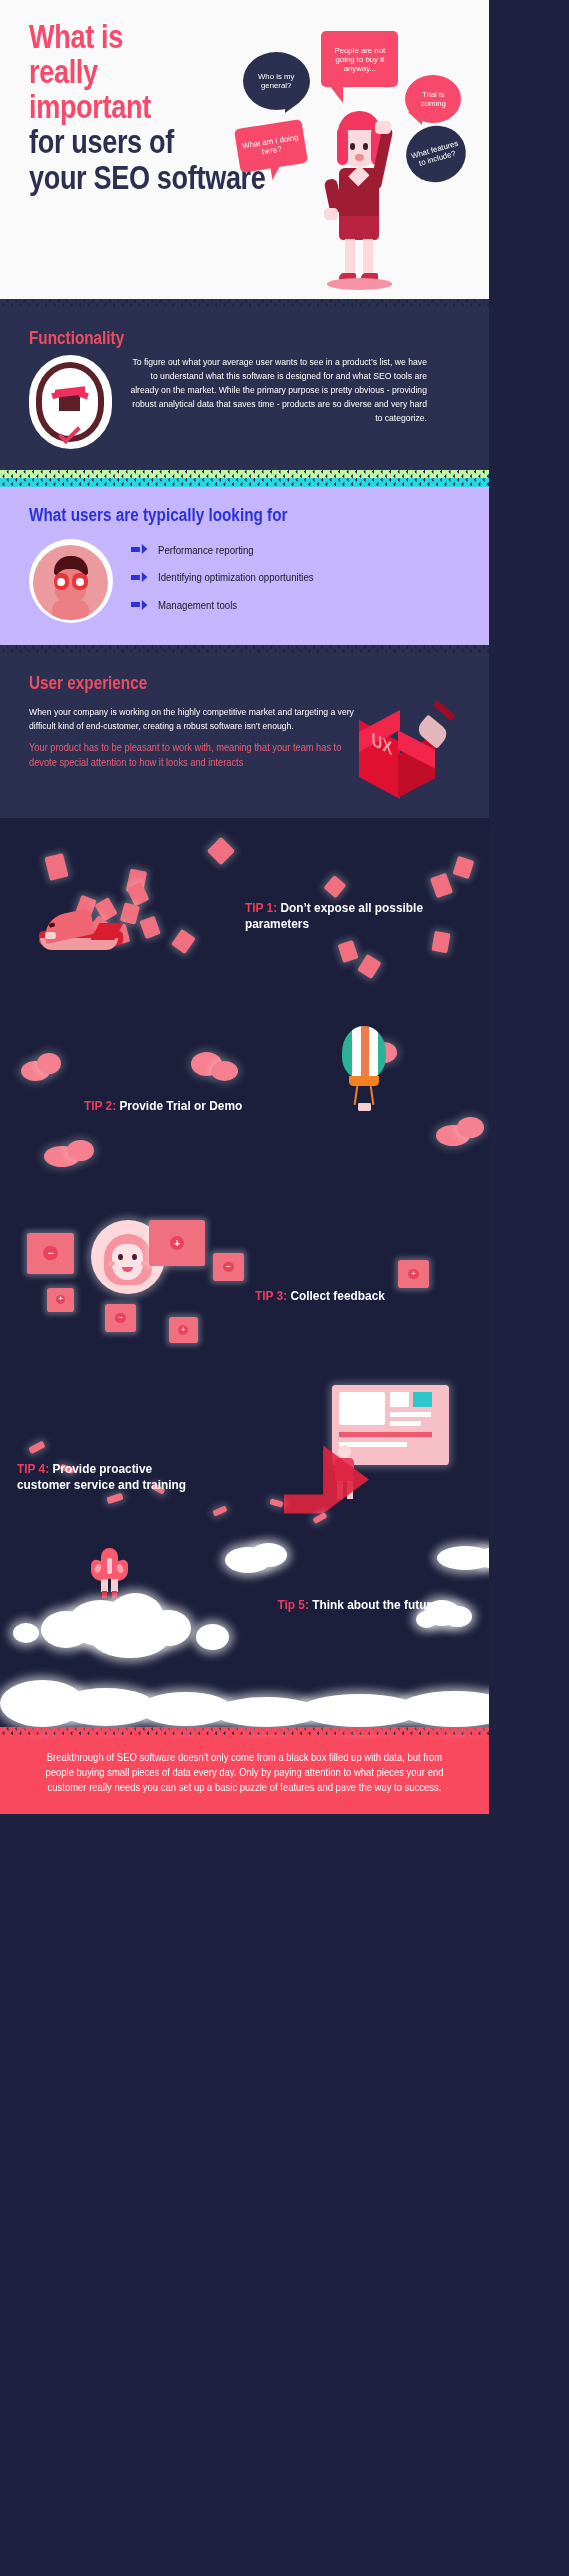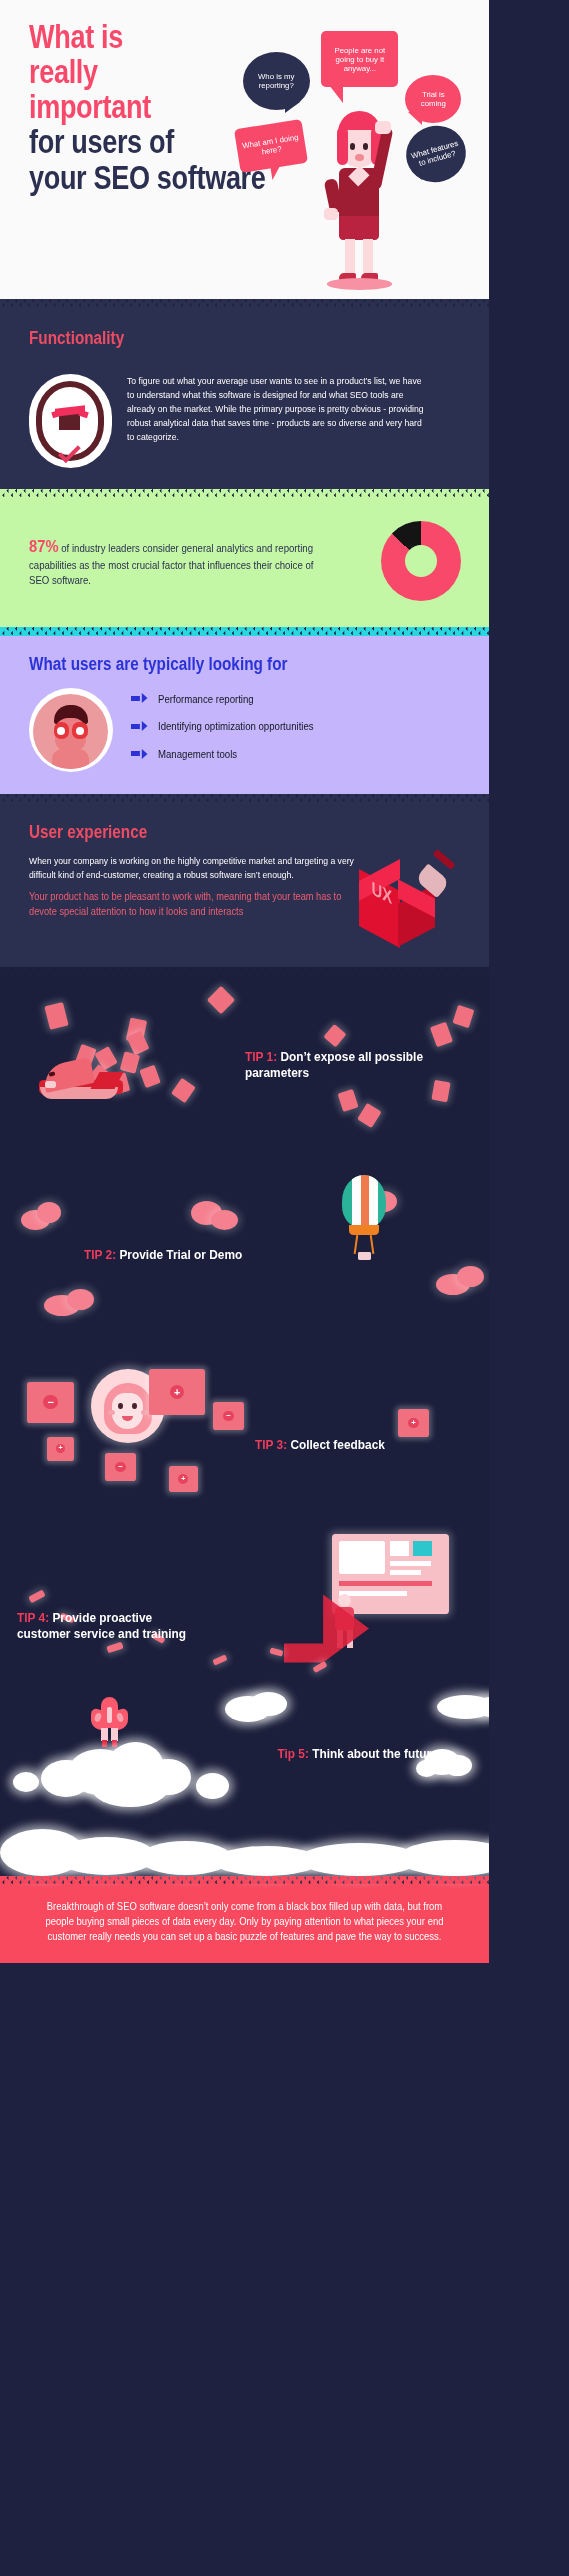--- a/index.html
+++ b/index.html
@@ -57,21 +57,21 @@
   }
   .sect-title.pink { color:#ef4b63; }
   .sect-title.blue { color:#2b33d6; }
   .body-txt {
     font-family: "Liberation Sans Narrow", "Liberation Sans", sans-serif;
     font-size: 9.6px; line-height: 1.46; color:#ffffff;
     transform: scaleX(0.9); transform-origin: left top;
   }
 
   
-  .func-row { display:flex; gap:15.7px; margin-top:25px; align-items:flex-start; }
+  .func-row { display:flex; gap:15.7px; margin-top:6px; align-items:flex-start;text-align:right; }
   .badge-circle {
     width: 83px; height: 94px; flex:none; border-radius: 50%/46%;
     background:#fff; display:flex; align-items:center; justify-content:center;
     position:relative;
   }
   .badge-inner {
     width: 68px; height: 80px; border-radius: 50%/46%;
     border: 6.4px solid #5d2028; display:flex; align-items:center; justify-content:center;
     background:#fff; position:relative;
   }
@@ -193,21 +193,21 @@
       <span class="l-pink">What is</span>
       <span class="l-pink">really</span>
       <span class="l-pink">important</span>
       <span class="l-dark">for users of</span>
       <span class="l-dark">your SEO software</span>
     </h1>
 
     <div class="illus">
 
       <div class="bub oval dark" style="left:1.4px; top:48px; width:67px; height:58px; padding:4.3px;">
-        <span>Who is my reporting?</span>
+        <span>Who is my general?</span>
       </div>
       <div class="tail" style="left:44px; top:98px; border-left:15.7px solid #2c3050; border-bottom:11.4px solid transparent;"></div>
 
       <div class="bub rect pink" style="left:80px; top:27px; width:77px; height:56px; padding:4.3px;">
         <span>People are not going to buy it anyway...</span>
       </div>
       <div class="tail" style="left:88px; top:81px; border-right:14.2px solid #f9496b; border-bottom:18.5px solid transparent;"></div>
 
       <div class="bub oval pink" style="left:164px; top:71px; width:56px; height:48px; padding:3.6px;">
         <span>Trial is coming</span>
@@ -273,28 +273,20 @@
     </div>
   </section>
 
   <div class="zig" style="background:#c3f7a5;
               -webkit-mask-image: linear-gradient(135deg,#000 50%,transparent 50%), linear-gradient(45deg,#000 50%,transparent 50%);
               mask-image: linear-gradient(135deg,#000 50%,transparent 50%), linear-gradient(45deg,#000 50%,transparent 50%);
               -webkit-mask-size: 8.5px 8.5px; mask-size: 8.5px 8.5px;
               -webkit-mask-position: 0 0, 4.3px 0; mask-position: 0 0, 4.3px 0;
               -webkit-mask-repeat: repeat-x; mask-repeat: repeat-x;"></div>
 
-  <section class="band green" style="padding:24px 28.5px 26px;">
-    <div class="stat-row">
-      <p class="stat-txt">
-        <span class="pct">87%</span><span> of industry leaders consider general analytics and reporting capabilities as the most crucial factor that influences their choice of SEO software.</span>
-      </p>
-      <div class="donut"></div>
-    </div>
-  </section>
 
   <div class="zig" style="background:#2ad7e0;
               -webkit-mask-image: linear-gradient(135deg,#000 50%,transparent 50%), linear-gradient(45deg,#000 50%,transparent 50%);
               mask-image: linear-gradient(135deg,#000 50%,transparent 50%), linear-gradient(45deg,#000 50%,transparent 50%);
               -webkit-mask-size: 8.5px 8.5px; mask-size: 8.5px 8.5px;
               -webkit-mask-position: 0 0, 4.3px 0; mask-position: 0 0, 4.3px 0;
               -webkit-mask-repeat: repeat-x; mask-repeat: repeat-x;"></div>
 
   <section class="band cyan" style="padding:18.5px 28.5px 21.3px;">
     <div class="sect-title blue">What users are typically looking for</div>

